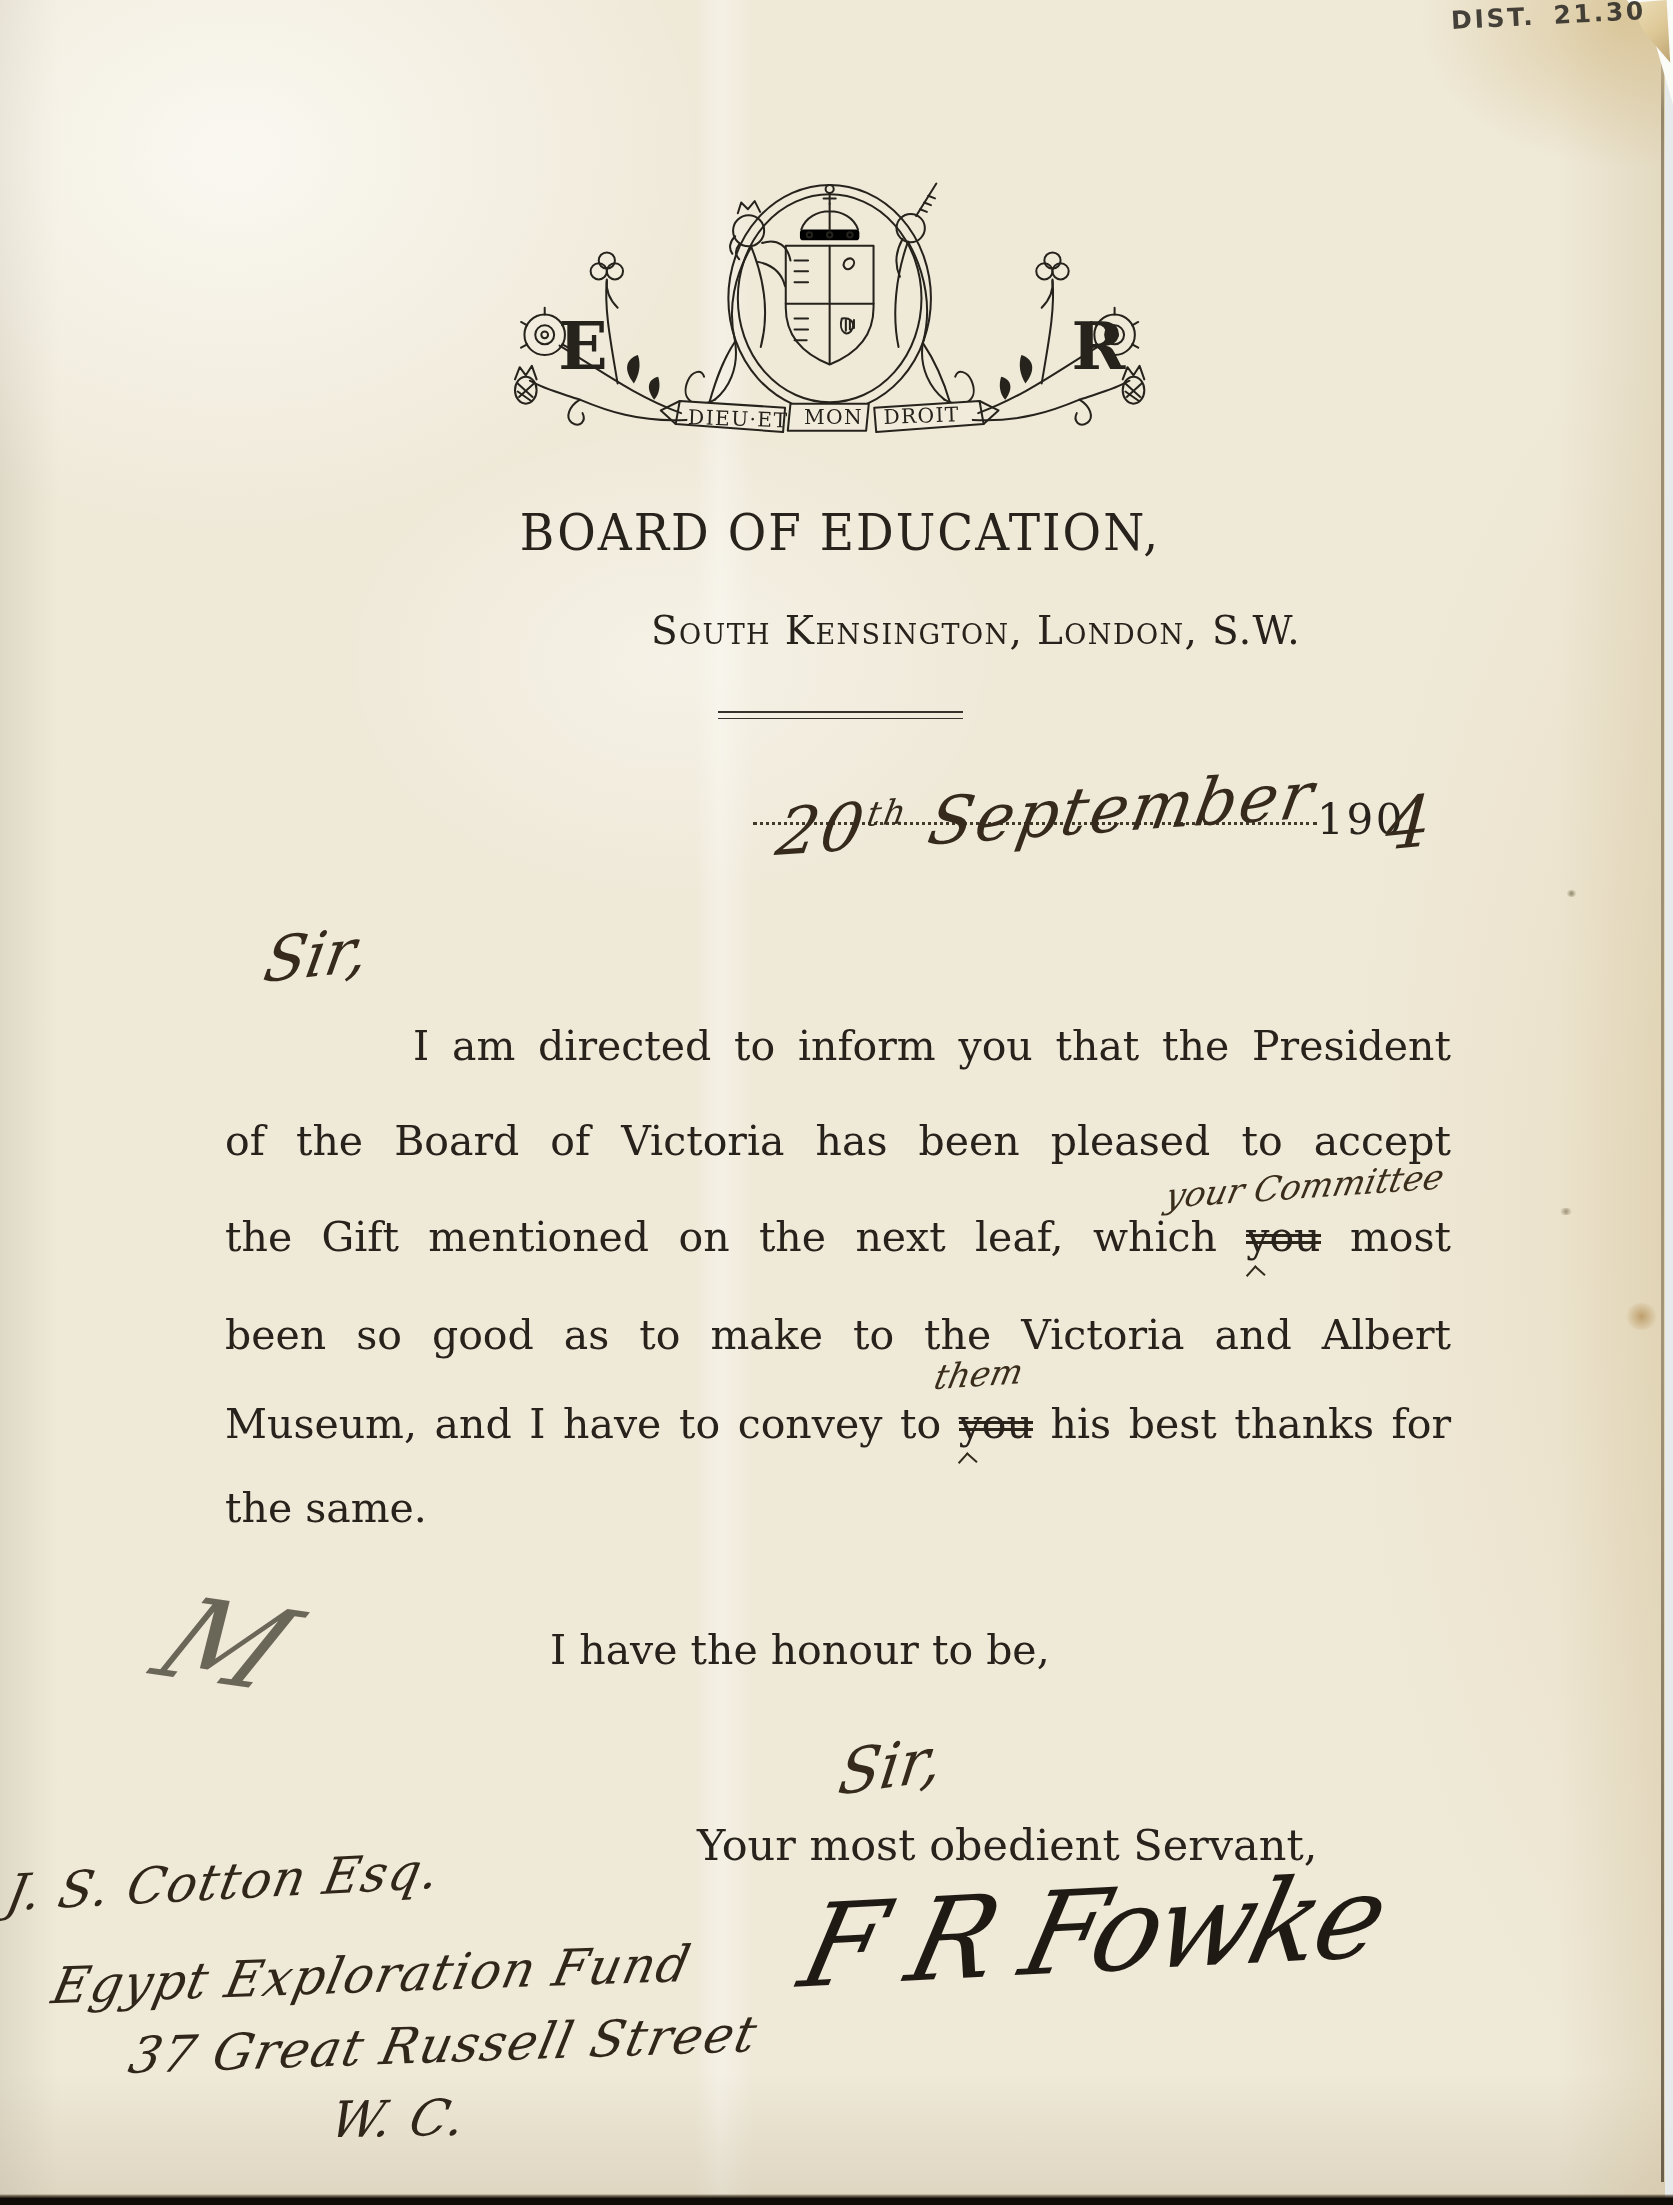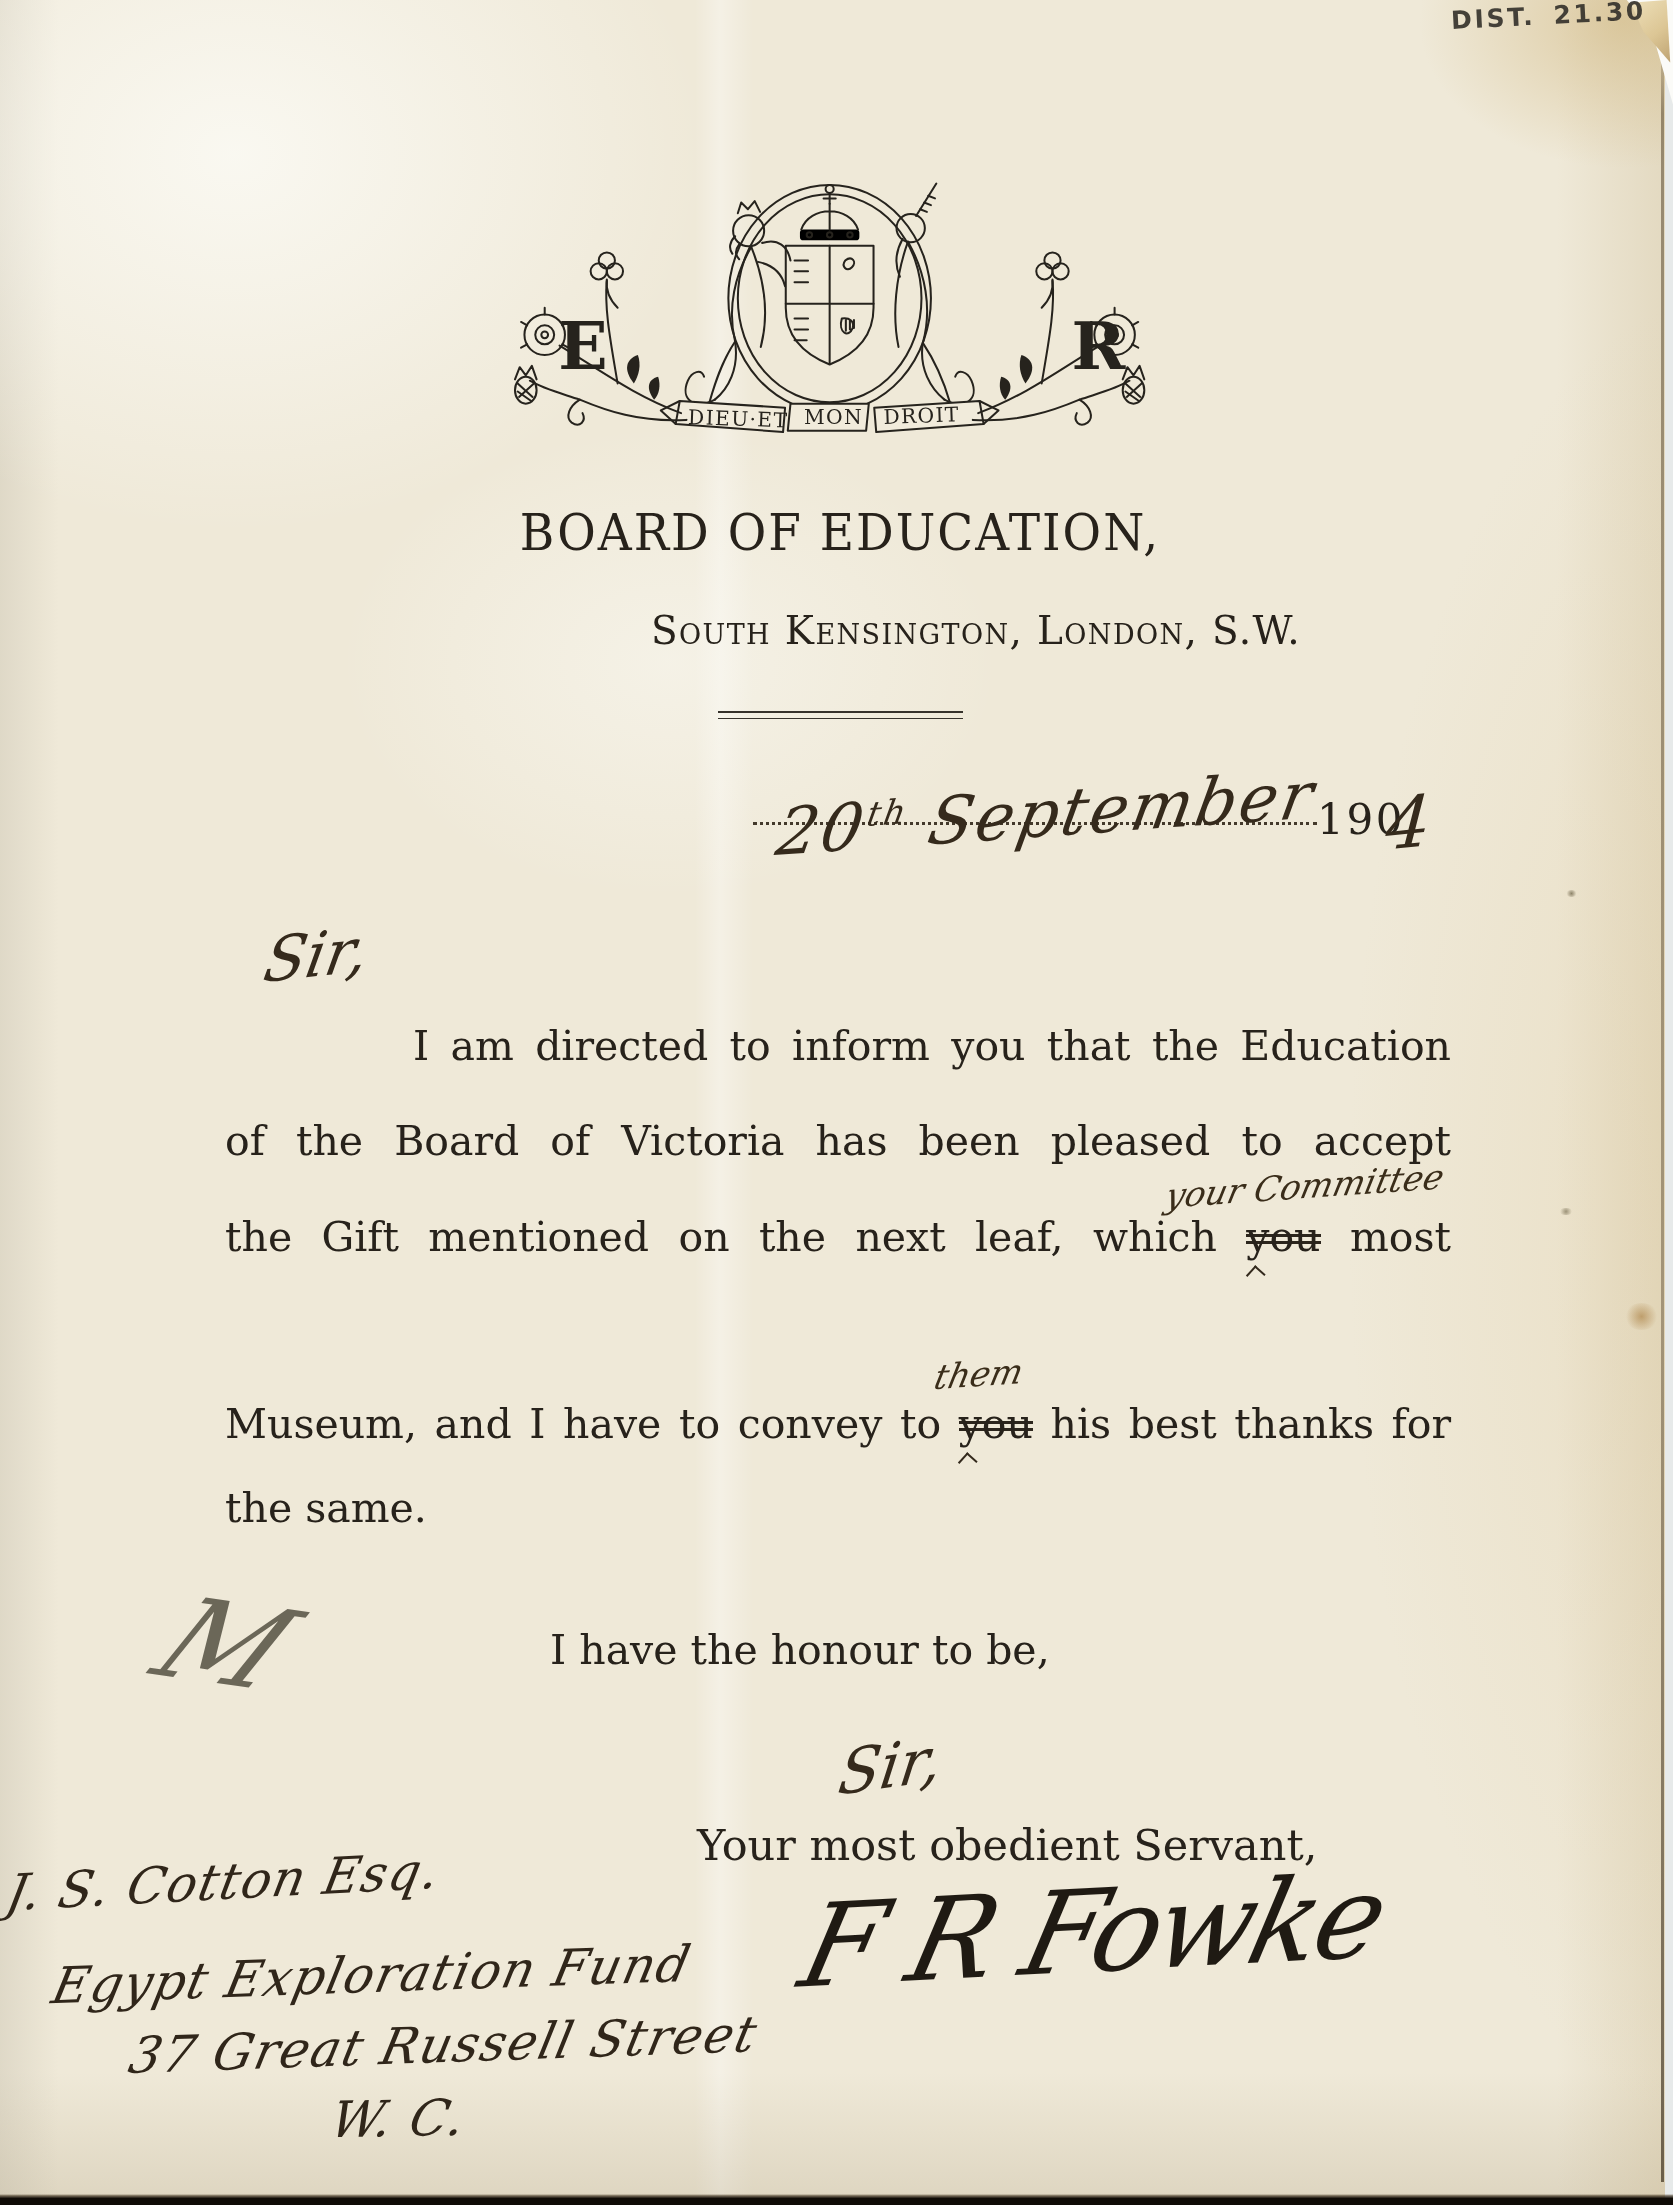--- a/index.html
+++ b/index.html
@@ -227,27 +227,28 @@
   <div class="abs printed addr">South Kensington, London, S.W.</div>
   <div class="abs rule"></div>
 
   <div class="abs date-rule"></div>
   <div class="abs hand date-hand"><span>20</span><sup>th</sup> <span>September</span></div>
   <div class="abs printed year-printed">190</div>
   <div class="abs hand year-hand">4</div>
 
   <div class="abs hand salutation">Sir,</div>
 
-  <div class="abs printed body-line bl1">I am directed to inform you that the Education</div>
+  <div class="abs printed body-line bl1">I am directed to inform you that the President</div>
   <div class="abs printed body-line bl2">of the Board of Victoria has been pleased to accept</div>
   <div class="abs printed body-line bl3">
     <span>the Gift mentioned on the next leaf, which</span>
     <span class="struck-wrap"><span class="struck">you</span><span class="insert-above ins3">your Committee</span><span class="caret"></span></span>
     <span>most</span>
   </div>
+  <div class="abs printed body-line bl4">been so good as to make to the Victoria and Albert</div>
   <div class="abs printed body-line bl5">
     <span>Museum, and I have to convey to</span>
     <span class="struck-wrap"><span class="struck">you</span><span class="insert-above ins5">them</span><span class="caret"></span></span>
     <span>his best thanks for</span>
   </div>
   <div class="abs printed body-line bl6">the same.</div>
 
   <div class="abs hand monogram">M</div>
   <div class="abs printed close1">I have the honour to be,</div>
   <div class="abs hand close-sir">Sir,</div>

